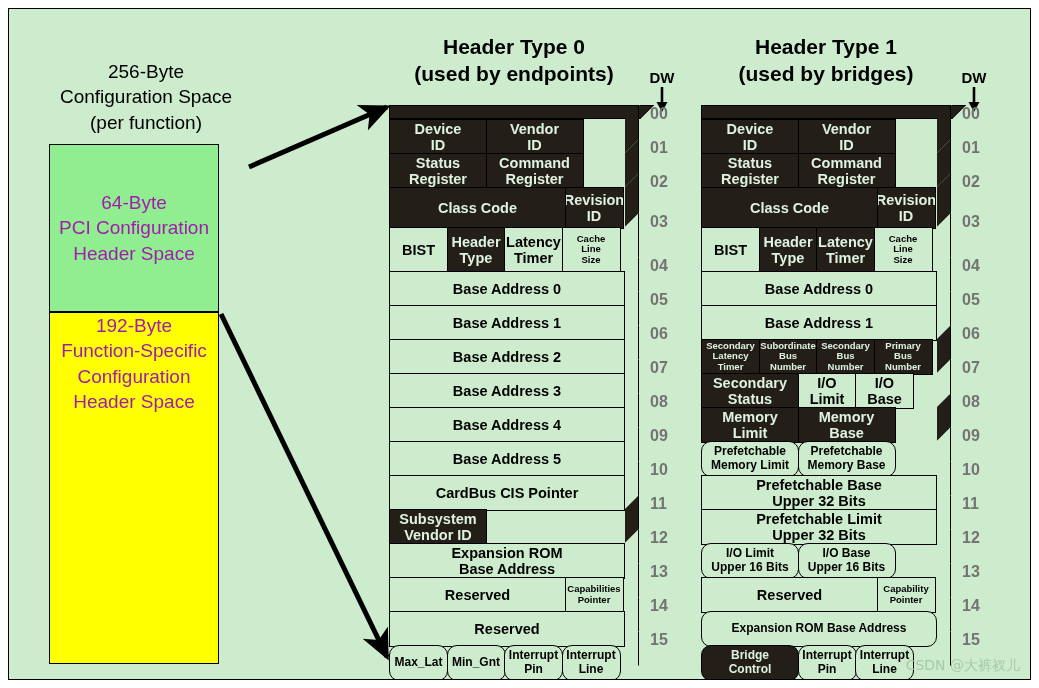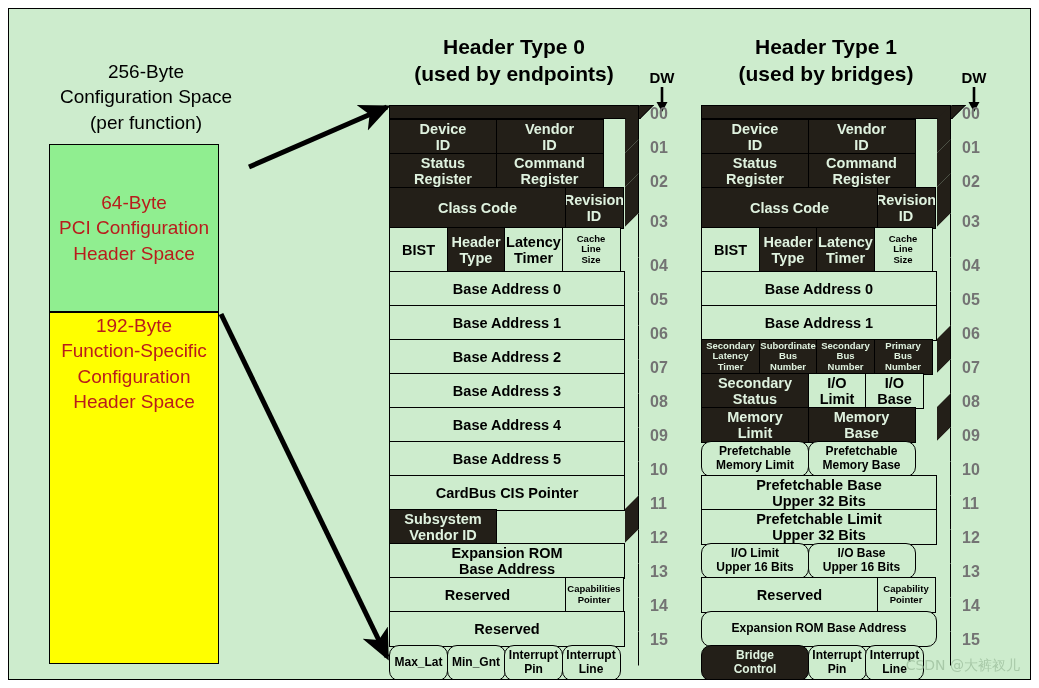--- a/index.html
+++ b/index.html
@@ -21,21 +21,21 @@
   
   #left-caption{
     position:absolute;left:12px;top:50px;width:250px;
     text-align:center;font-size:19px;line-height:1.33;color:#000;
   }
   #space-stack{position:absolute;left:40px;top:135px;width:170px;height:520px;}
   .space-box{
     position:absolute;left:0;width:170px;
     border:1.5px solid #000;box-sizing:border-box;
     display:flex;align-items:center;justify-content:center;
-    text-align:center;font-size:19px;line-height:1.33;color:#b91c1c;
+    text-align:center;font-size:19px;line-height:1.33;color:#a21caf;
   }
   #box-header-space{top:0;height:168px;background:#90ee90;}
   #box-function-space{top:168px;height:352px;background:#ffff00;
     align-items:flex-start;}
 
   
   .arrow-svg{position:absolute;left:0;top:0;width:1023px;height:672px;
     pointer-events:none;}
 
   
@@ -84,21 +84,21 @@
     color:#000;background:#cdeccd;
     margin-right:-1.5px;margin-bottom:-1.5px;
     padding:0 1px;
     overflow:hidden;
   }
   .cell.dark{background:#231f18;color:#dff2df;}
   .cell.tiny{font-size:9.5px;line-height:1.12;}
   .cell.small{font-size:12px;border-radius:10px;}
   .w100{width:236px;}
   .w75{width:177px;}
-  .w50{width:108px;}
+  .w50{width:98px;}
   .w25{width:59px;}
 
   
   .side{
     position:absolute;left:236px;top:0;width:14px;height:100%;
     pointer-events:none;
   }
   .side i{
     position:absolute;left:0;top:0;width:14px;height:100%;
     background:#cdeccd;border-right:1.5px solid #000;

